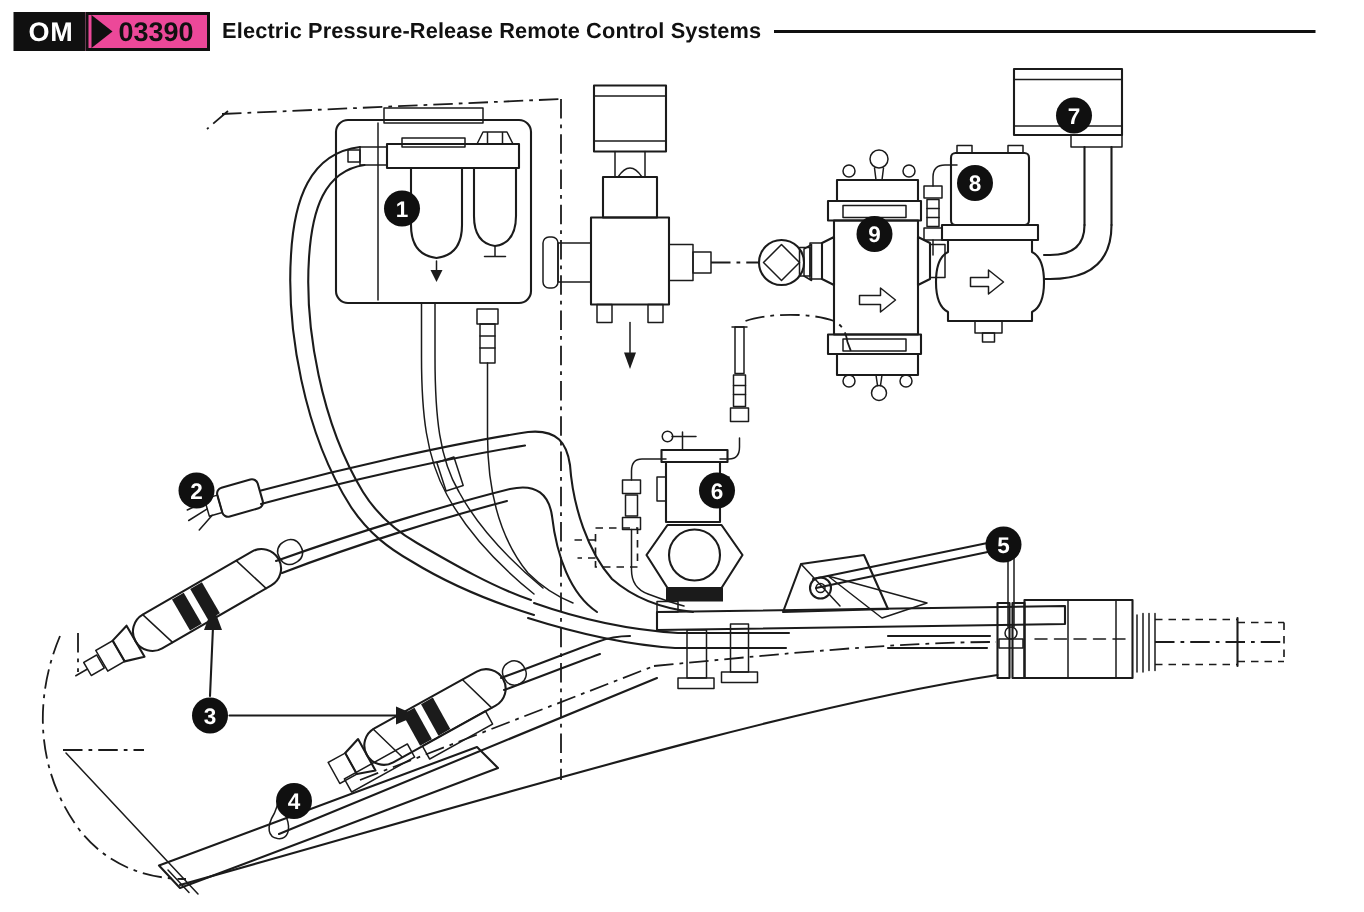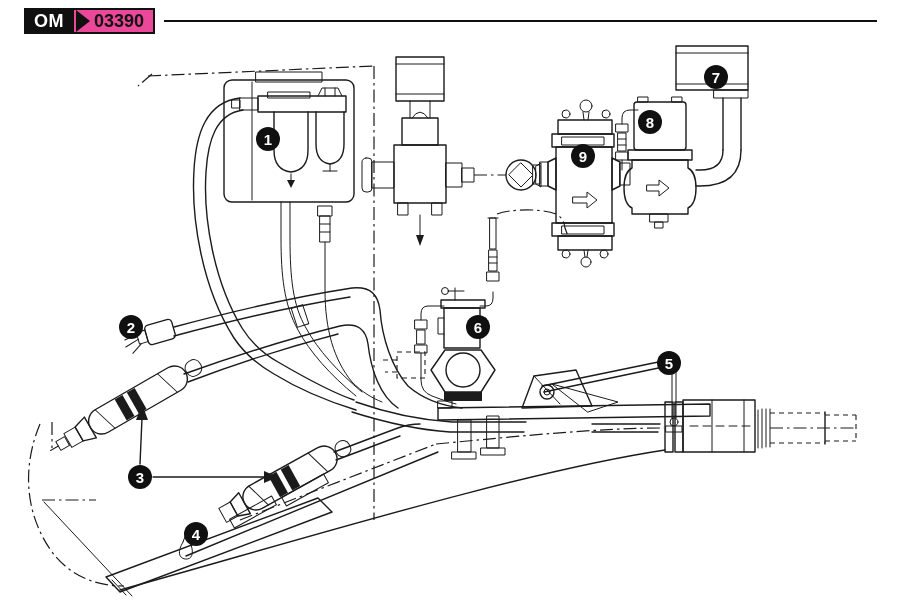--- a/index.html
+++ b/index.html
@@ -1,19 +1,19 @@
 <!DOCTYPE html>
 <html><head>
 <meta charset="utf-8">
 <style>
   html,body{margin:0;padding:0;background:#ffffff;}
   body{width:909px;height:608px;position:relative;font-family:"Liberation Sans",sans-serif;color:#111;}
   .page{position:absolute;inset:0;background:#fff;overflow:hidden;}
   
-  .header{position:absolute;left:24px;top:7px;right:0;height:28px;display:flex;align-items:center;z-index:5;}
+  .header{position:absolute;left:9px;top:7px;right:0;height:28px;display:flex;align-items:center;z-index:5;}
   .om-box{background:#101010;color:#fff;font-weight:bold;font-size:18px;letter-spacing:.5px;
           height:26px;display:flex;align-items:center;padding:0 8px 0 10px;}
   .code-box{border:2px solid #101010;height:22px;display:flex;align-items:center;background:#ec4899;
             font-weight:bold;font-size:18px;padding:0 9px 0 2px;}
   .chevron{width:0;height:0;border-top:11px solid transparent;border-bottom:11px solid transparent;
            border-left:14px solid #101010;margin-right:4px;}
   .hdr-title{font-weight:bold;font-size:14.5px;margin-left:8px;white-space:nowrap;letter-spacing:.1px;}
   .hdr-rule{flex:1;height:2.5px;background:#101010;margin:0 32px 0 9px;}
   
   svg{position:absolute;left:0;top:0;}
@@ -29,20 +29,21 @@
 <body>
 
 <div class="page">
 
   <div class="header">
     <span class="om-box">OM</span>
     <span class="code-box">
       <span class="chevron"></span>
       <span>03390</span>
     </span>
+    <span class="hdr-title">Electric Pressure-Release Remote Control Systems</span>
     <span class="hdr-rule"></span>
   </div>
 
   <svg width="909" height="608" viewBox="0 0 909 608">
 
     <g>
       <path class="phan" d="M152,74 l-14,12"></path>
       <path class="phan" d="M148,76 L374,66"></path>
       <path class="phan" d="M374,66 V520"></path>
       <path class="phan" d="M40,424 C24,462 22,510 52,552 C70,576 96,586 124,586"></path>

